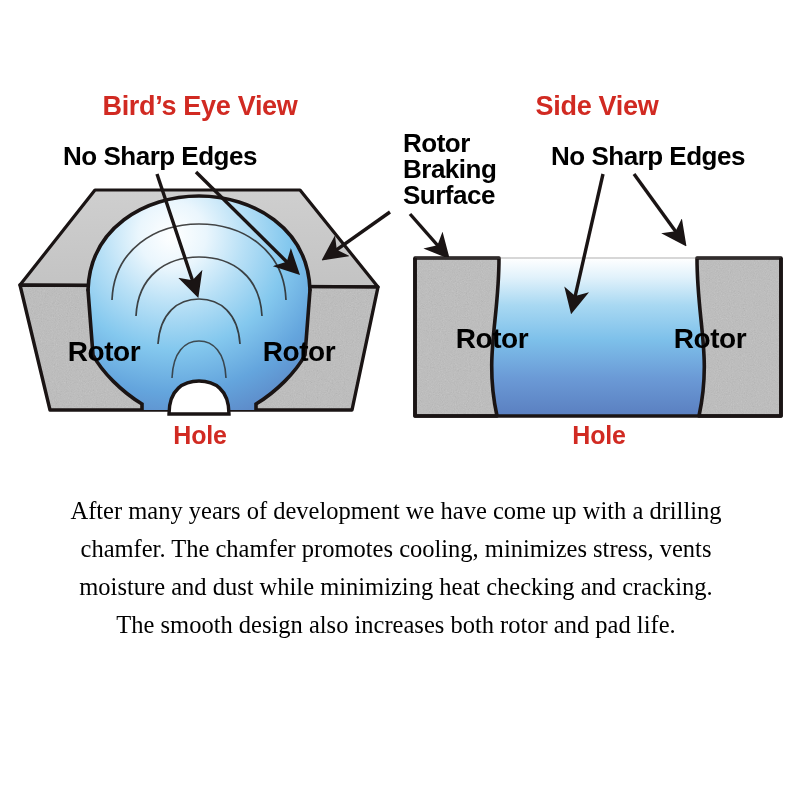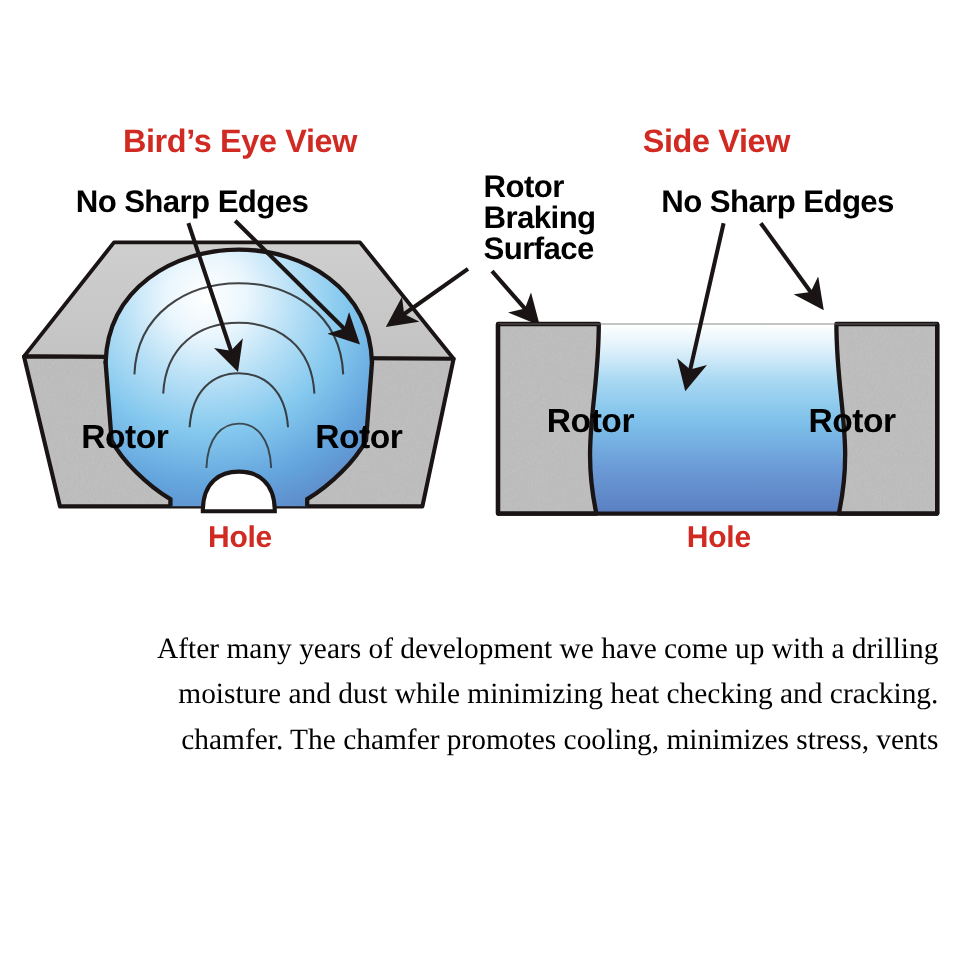--- a/index.html
+++ b/index.html
@@ -13,21 +13,21 @@
     height: 800px;
     position: relative;
     overflow: hidden;
     font-family: "Liberation Sans", sans-serif;
     -webkit-font-smoothing: antialiased;
   }
 
   #figure-stage {
     position: absolute;
     left: 0;
-    top: 12px;
+    top: 0;
     width: 800px;
     height: 470px;
   }
 
   #figure-stage svg {
     display: block;
     width: 800px;
     height: 470px;
   }
 
@@ -52,23 +52,23 @@
   .lbl-hole {
     font-family: "Liberation Sans", sans-serif;
     font-weight: bold;
     font-size: 25px;
     letter-spacing: -0.2px;
   }
 
   #body-copy {
     position: absolute;
     left: 0;
-    top: 522px;
+    top: 492px;
     width: 792px;
-    text-align: right;
+    text-align: center;
     font-family: "Liberation Serif", serif;
     font-size: 24.5px;
     line-height: 38px;
     color: #000000;
     padding: 0 10px;
     box-sizing: border-box;
   }
   #body-copy p {
     margin: 0;
   }
@@ -215,15 +215,16 @@
     <text class="lbl-hole" x="599" y="444" text-anchor="middle" fill="#d12a22">Hole</text>
   </g>
 
   <line x1="603" y1="174" x2="572" y2="310" stroke="#1a1414" stroke-width="3.4" marker-end="url(#arrowHead)"></line>
   <line x1="634" y1="174" x2="684" y2="243" stroke="#1a1414" stroke-width="3.4" marker-end="url(#arrowHead)"></line>
 </svg>
 </div>
 
 <div id="body-copy">
   <p>After many years of development we have come up with a drilling</p>
+  <p>chamfer. The chamfer promotes cooling, minimizes stress, vents</p>
   <p>moisture and dust while minimizing heat checking and cracking.</p>
-  <p>chamfer. The chamfer promotes cooling, minimizes stress, vents</p>
+  <p>The smooth design also increases both rotor and pad life.</p>
 </div>
 
 </body></html>

